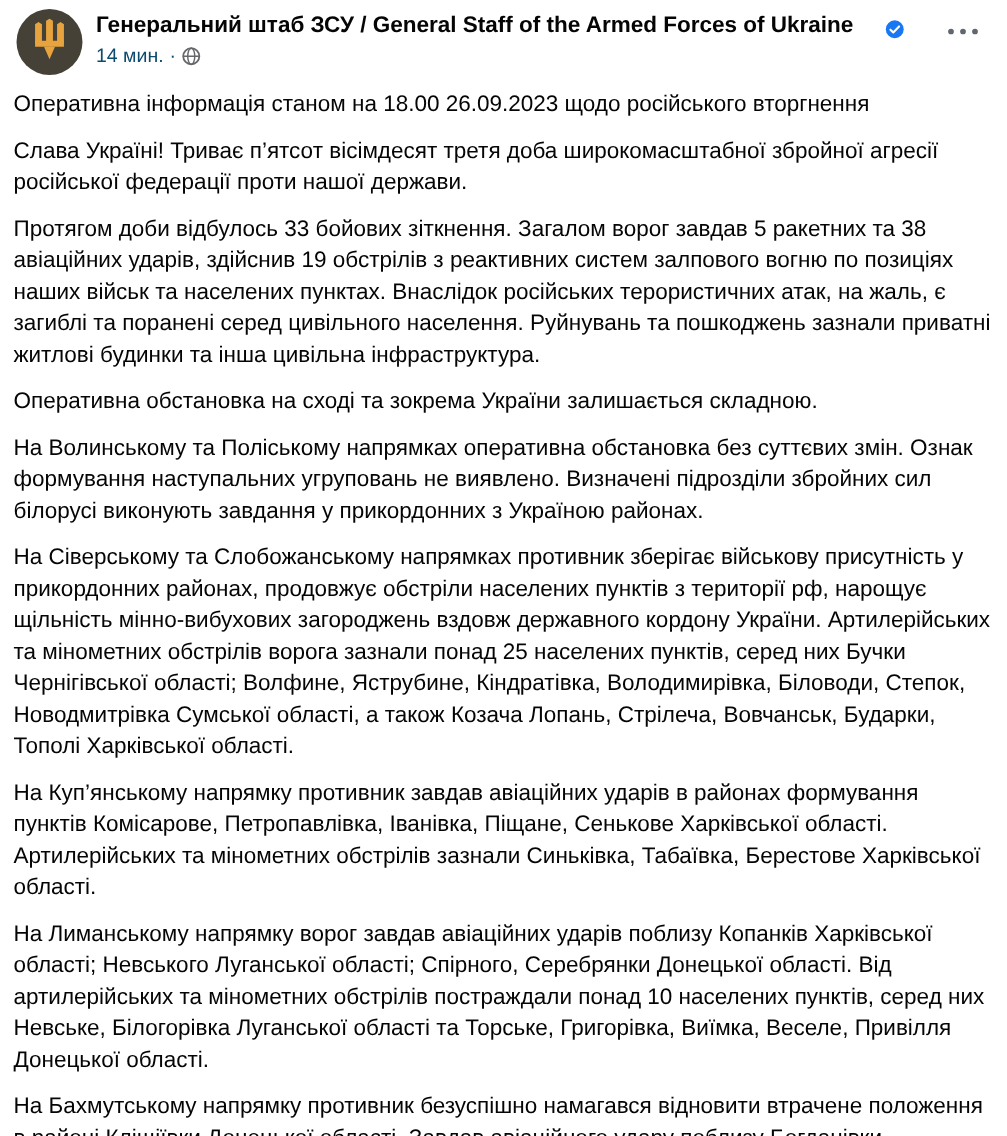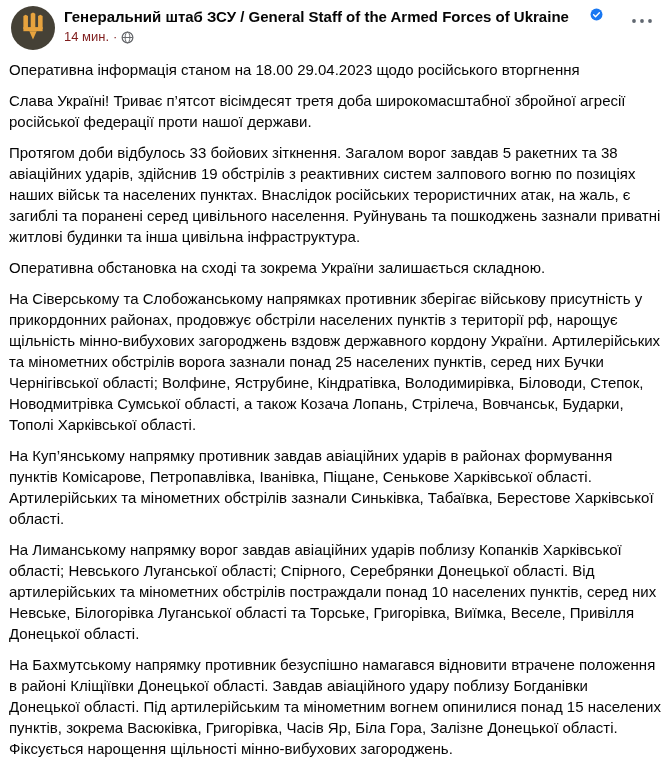--- a/index.html
+++ b/index.html
@@ -19,36 +19,36 @@
   }
   .avatar {
     width: 44px; height: 44px;
     border-radius: 50%;
     background: #454136;
     flex: 0 0 auto;
     display: flex; align-items: center; justify-content: center;
     cursor: pointer;
   }
   .header-text { margin-left: 9px; min-width: 0; padding-top: 1px; }
-  .page-name-row { display: flex; align-items: flex-start; gap: 21px; }
+  .page-name-row { display: flex; align-items: flex-end; gap: 21px; }
   .page-name {
     font-size: 15px;
     font-weight: 700;
     color: #050505;
     line-height: 19px;
     text-decoration: none;
     cursor: pointer;
     white-space: nowrap;
   }
   .badge { flex: 0 0 auto; display: inline-flex; margin-top: 1px; }
   .meta-row {
     display: flex; align-items: center;
     margin-top: 3px;
     font-size: 13px;
-    color: #7f1d1d;
+    color: #0c4a6e;
     line-height: 16px;
     gap: 4px;
   }
   .meta-row .timestamp { cursor: pointer; }
   .more-button {
     margin-left: auto;
     border: none; background: transparent;
     padding: 10px 6px;
     cursor: pointer;
     border-radius: 50%;
@@ -115,23 +115,24 @@
           <circle cx="3" cy="5" r="1.9"></circle>
           <circle cx="11" cy="5" r="1.9"></circle>
           <circle cx="19" cy="5" r="1.9"></circle>
         </svg>
       </span>
     </button>
 
   </div>
 
   <div class="post-body">
-    <p>Оперативна інформація станом на 18.00 29.04.2023 щодо російського вторгнення</p>
+    <p>Оперативна інформація станом на 18.00 26.09.2023 щодо російського вторгнення</p>
     <p>Слава Україні! Триває п’ятсот вісімдесят третя доба широкомасштабної збройної агресії російської федерації проти нашої держави.</p>
     <p>Протягом доби відбулось 33 бойових зіткнення. Загалом ворог завдав 5 ракетних та 38 авіаційних ударів, здійснив 19 обстрілів з реактивних систем залпового вогню по позиціях наших військ та населених пунктах. Внаслідок російських терористичних атак, на жаль, є загиблі та поранені серед цивільного населення. Руйнувань та пошкоджень зазнали приватні житлові будинки та інша цивільна інфраструктура.</p>
     <p>Оперативна обстановка на сході та зокрема України залишається складною.</p>
+    <p>На Волинському та Поліському напрямках оперативна обстановка без суттєвих змін. Ознак формування наступальних угруповань не виявлено. Визначені підрозділи збройних сил білорусі виконують завдання у прикордонних з Україною районах.</p>
     <p>На Сіверському та Слобожанському напрямках противник зберігає військову присутність у прикордонних районах, продовжує обстріли населених пунктів з території рф, нарощує щільність мінно-вибухових загороджень вздовж державного кордону України. Артилерійських та мінометних обстрілів ворога зазнали понад 25 населених пунктів, серед них Бучки Чернігівської області; Волфине, Яструбине, Кіндратівка, Володимирівка, Біловоди, Степок, Новодмитрівка Сумської області, а також Козача Лопань, Стрілеча, Вовчанськ, Бударки, Тополі Харківської області.</p>
     <p>На Куп’янському напрямку противник завдав авіаційних ударів в районах формування пунктів Комісарове, Петропавлівка, Іванівка, Піщане, Сенькове Харківської області. Артилерійських та мінометних обстрілів зазнали Синьківка, Табаївка, Берестове Харківської області.</p>
     <p>На Лиманському напрямку ворог завдав авіаційних ударів поблизу Копанків Харківської області; Невського Луганської області; Спірного, Серебрянки Донецької області. Від артилерійських та мінометних обстрілів постраждали понад 10 населених пунктів, серед них Невське, Білогорівка Луганської області та Торське, Григорівка, Виїмка, Веселе, Привілля Донецької області.</p>
     <p>На Бахмутському напрямку противник безуспішно намагався відновити втрачене положення в районі Кліщіївки Донецької області. Завдав авіаційного удару поблизу Богданівки Донецької області. Під артилерійським та мінометним вогнем опинилися понад 15 населених пунктів, зокрема Васюківка, Григорівка, Часів Яр, Біла Гора, Залізне Донецької області. Фіксується нарощення щільності мінно-вибухових загороджень.</p>
   </div>
 
 </div>
 
 </body></html>

